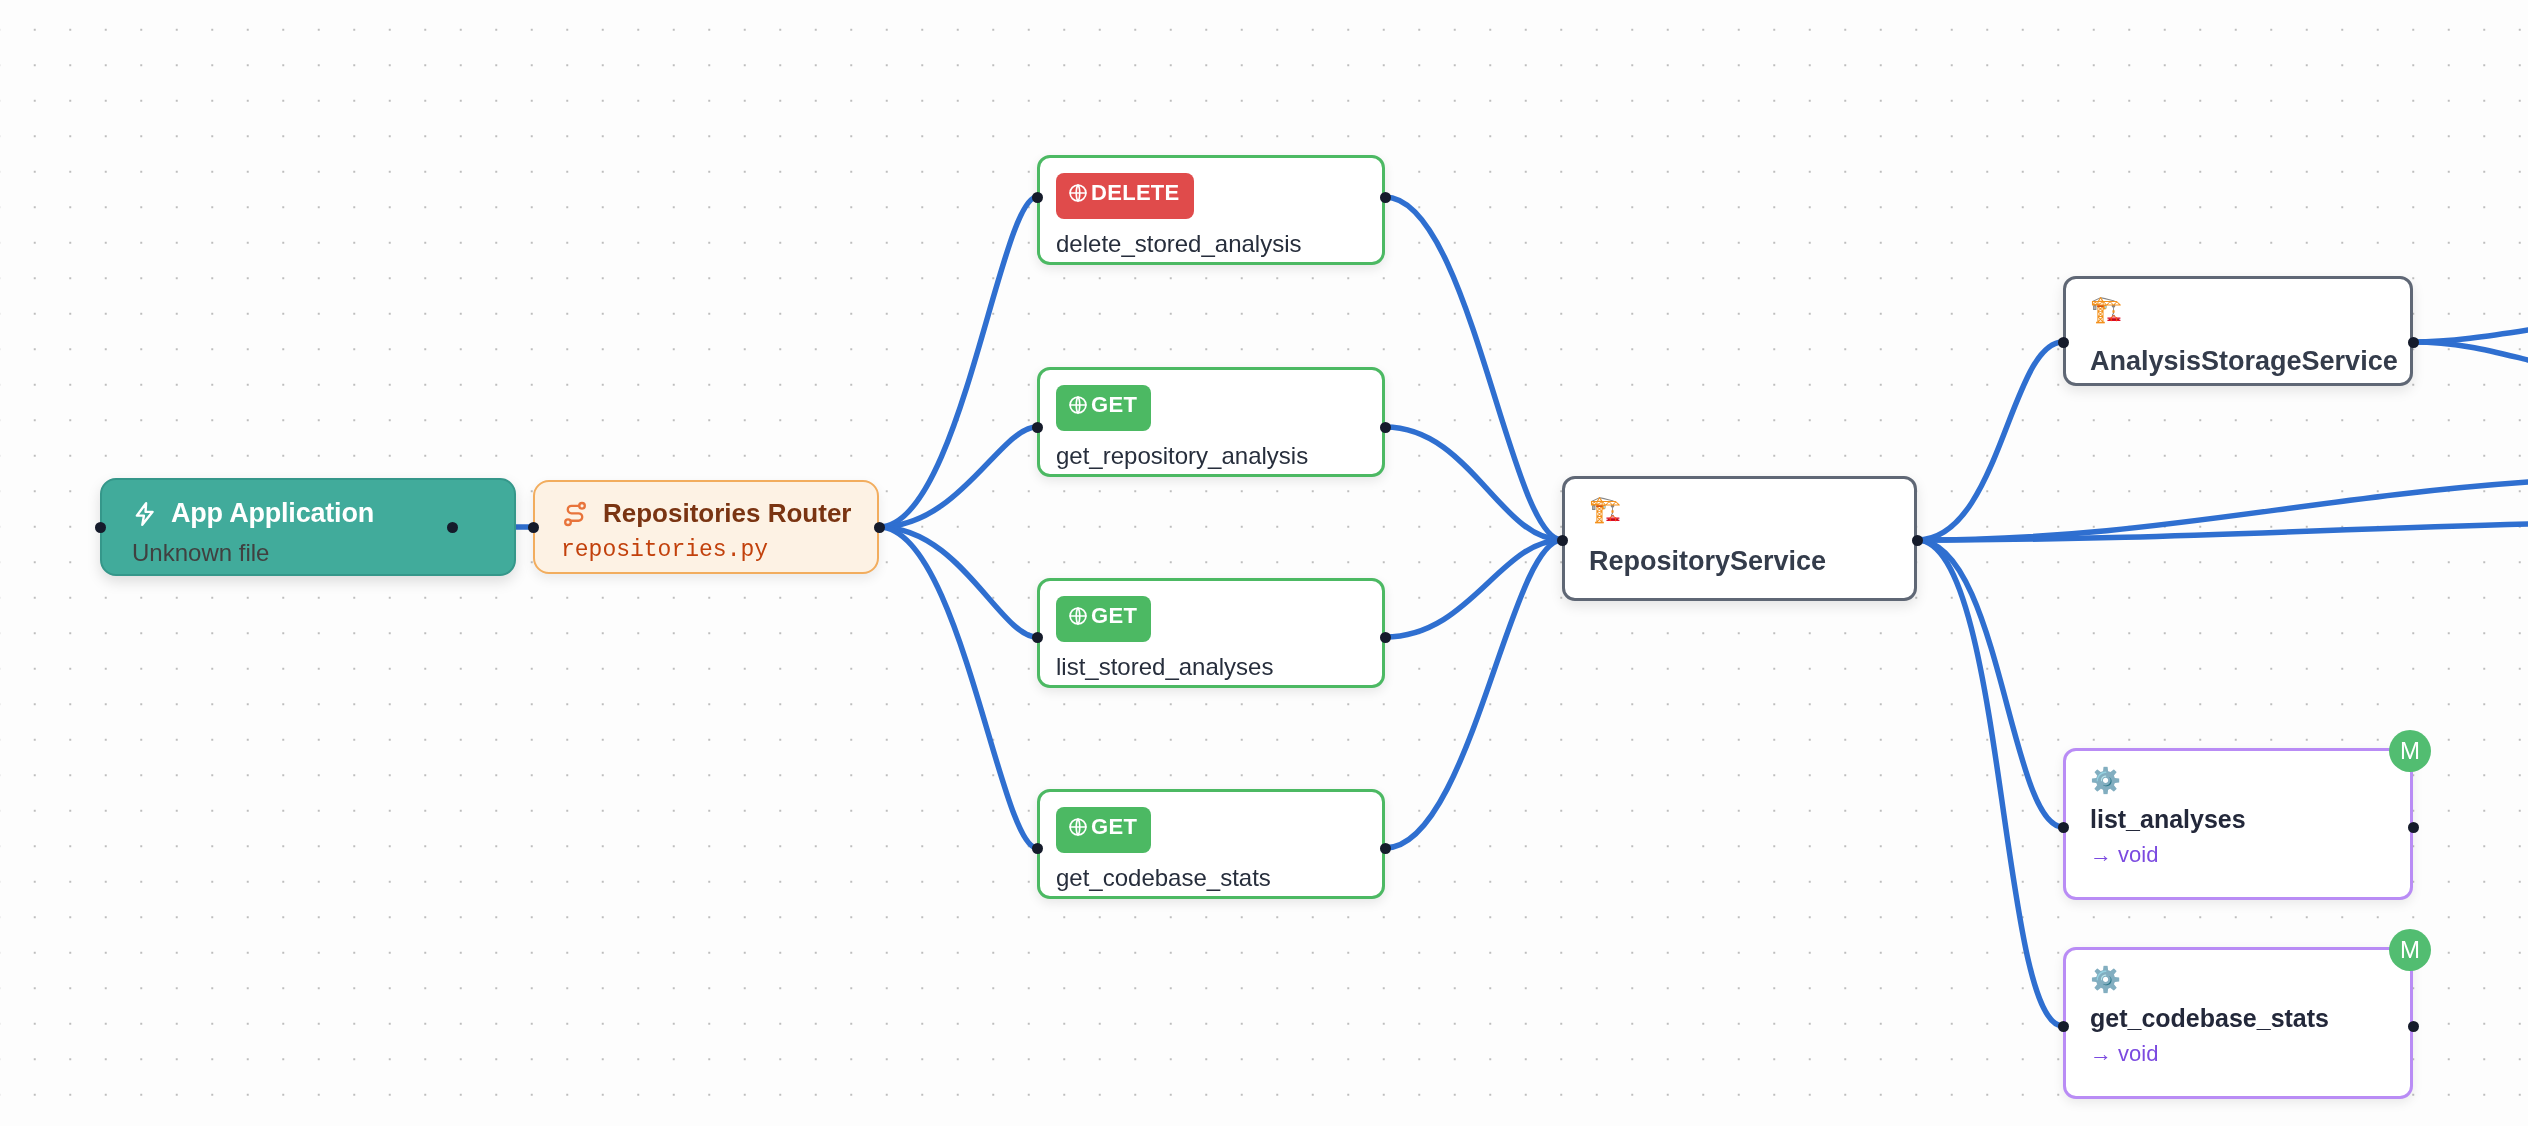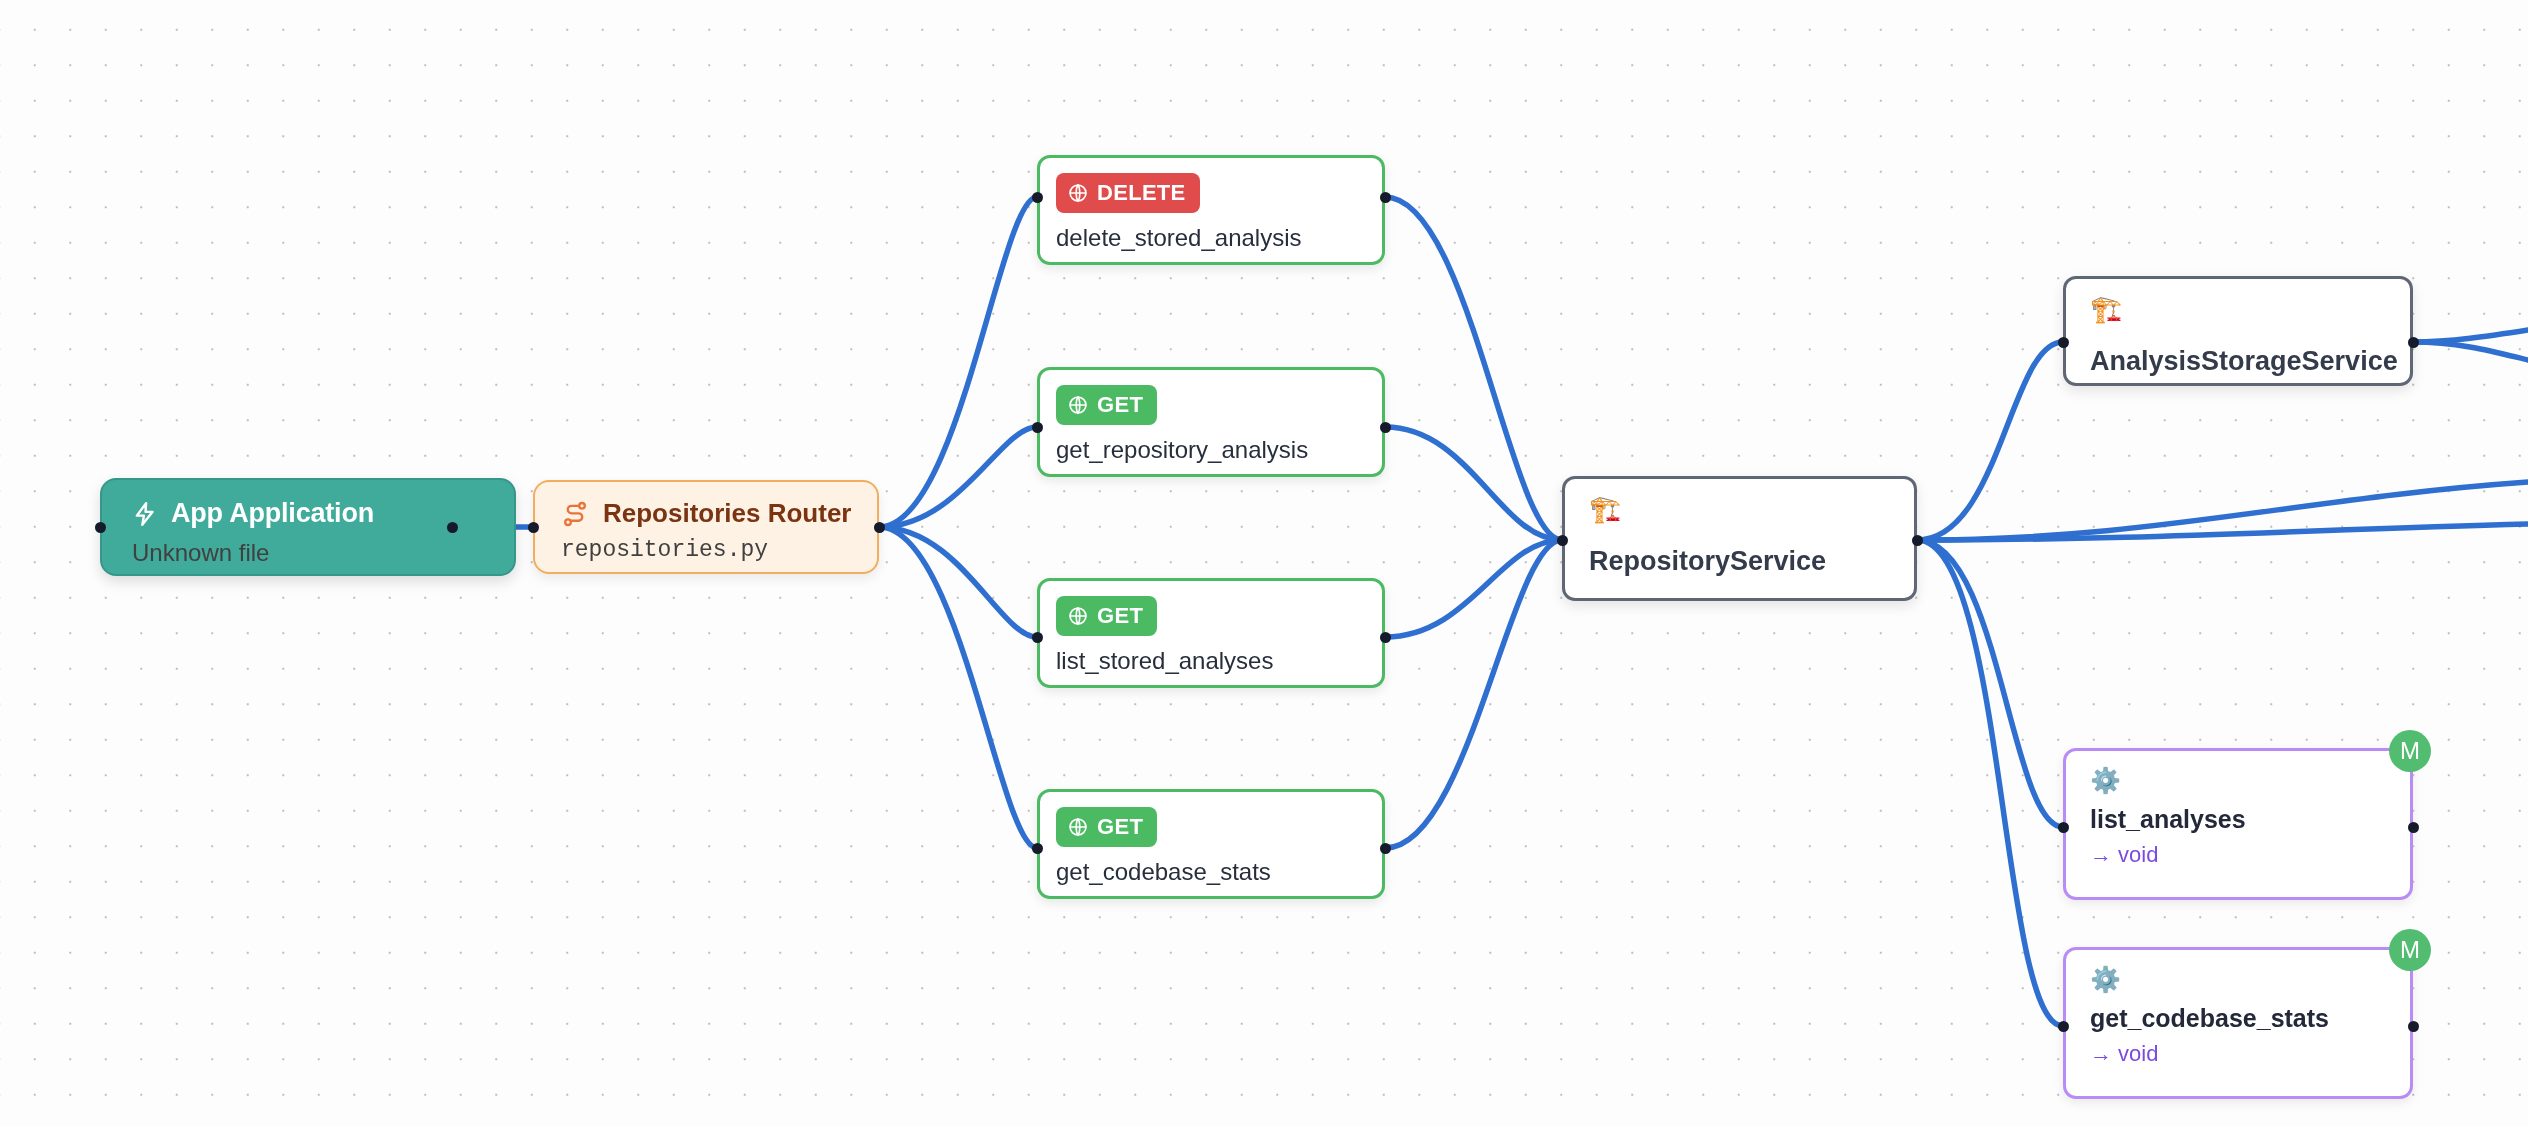--- a/index.html
+++ b/index.html
@@ -80,41 +80,41 @@
     align-items: center;
     gap: 14px;
   }
   .router-title {
     color: #7a3412;
     font-size: 26px;
     font-weight: 700;
     white-space: nowrap;
   }
   .router-file {
-    color: #404040;
+    color: #c2410c;
     font-size: 23px;
     font-family: "Liberation Mono", "DejaVu Sans Mono", monospace;
     margin-top: 8px;
     white-space: nowrap;
   }
   .router-icon { width: 28px; height: 28px; display: block; }
 
   
   .node-endpoint {
     border: 3px solid #4cb963;
     box-shadow: 0 4px 11px rgba(0,0,0,0.09);
     border-radius: 13px;
     padding: 15px 0 0 16px;
   }
   .method-badge {
     display: inline-flex;
     align-items: center;
-    gap: 9px;
+    gap: 3px;
     border-radius: 8px;
-    padding: 7px 14px 7px 12px;
+    padding: 7px 14px 13px 12px;
     color: #ffffff;
     font-size: 22px;
     font-weight: 700;
     letter-spacing: 0.3px;
   }
   .badge-get    { background: #4cb963; }
   .badge-delete { background: #e04b4b; }
   .globe-icon { width: 20px; height: 20px; display: block; }
   .endpoint-name {
     color: #272e3c;

